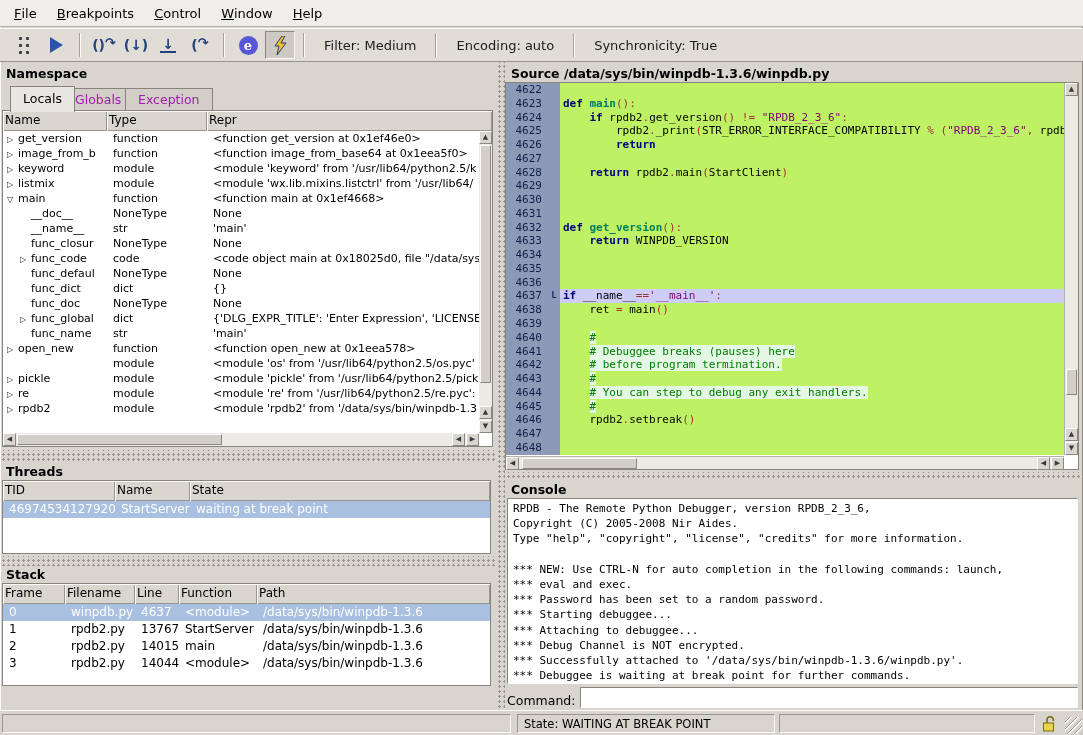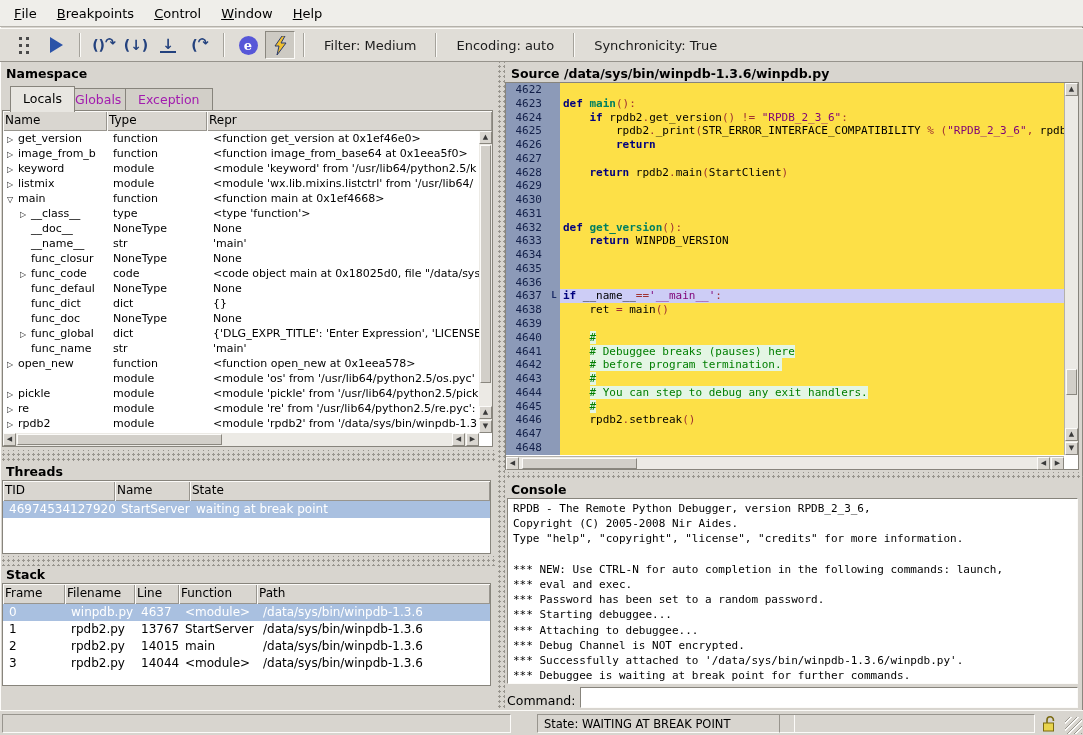--- a/index.html
+++ b/index.html
@@ -55,21 +55,21 @@
   .sbb { position:absolute; width:13px; height:13px; background:#d9d6d0;
     border:1px solid; border-color:#fcfbf9 #8a877f #8a877f #fcfbf9;
     font-size:7px; color:#3a3a3a; display:flex; align-items:center; justify-content:center; line-height:1; }
   .sbt { position:absolute; background:#d2cfc9; border:1px solid; border-color:#fcfbf9 #8a877f #8a877f #fcfbf9; }
   
   .tab { position:absolute; top:88px; height:23px; padding:3px 12px 0; font-size:12.5px;
     background:#d2cfc8; border:1px solid #87847c; border-bottom:none; color:#a21caf; }
   .tab.active { top:86px; height:26px; background:#e8e6e1; color:#000; z-index:3; padding-top:4px; }
   
   .srcwrap { position:absolute; left:505px; top:82px; width:574px; height:388px; border:1px solid #87847c; background:#fff; }
-  .srcview { position:absolute; left:0; top:0; right:14px; bottom:14px; overflow:hidden; background:#fde047; }
+  .srcview { position:absolute; left:0; top:0; right:14px; bottom:14px; overflow:hidden; background:#bef264; }
   .srcline { display:flex; height:13.77px; font-family:"DejaVu Sans Mono","Liberation Mono",monospace; font-size:11px; line-height:13.77px; }
   .lnum { width:42px; background:#8c9ab8; color:#121f48; text-align:right; padding-right:6px; flex-shrink:0; }
   .lmark { width:12px; background:#8c9ab8; color:#1a2a66; font-weight:bold; font-size:9px; text-align:center; flex-shrink:0; }
   .lcode { flex:1; white-space:pre; overflow:hidden; padding-left:3px; }
   .lcode.cur { background:#cdcdf6; }
   .kw { color:#00007f; font-weight:bold; }
   .dn { color:#007f60; font-weight:bold; }
   .st { color:#7f0077; }
   .op { color:#a03232; }
   .cm { color:#007e00; background:#e4f6e4; }
@@ -175,25 +175,20 @@
         </div>
         <div class="nsrow trow">
           <div class="tc" style="width: 104px; padding-left: 4px;"><span class="nsarrow">▷</span>listmix</div>
           <div class="tc" style="width: 100px;">module</div>
           <div class="tc" style="flex: 1 1 0%;">&lt;module 'wx.lib.mixins.listctrl' from '/usr/lib64/</div>
         </div>
         <div class="nsrow trow">
           <div class="tc" style="width: 104px; padding-left: 4px;"><span class="nsarrow">▽</span>main</div>
           <div class="tc" style="width: 100px;">function</div>
           <div class="tc" style="flex: 1 1 0%;">&lt;function main at 0x1ef4668&gt;</div>
-        </div>
-        <div class="nsrow trow">
-          <div class="tc" style="width: 104px; padding-left: 17px;"><span class="nsarrow">▷</span>__class__</div>
-          <div class="tc" style="width: 100px;">type</div>
-          <div class="tc" style="flex: 1 1 0%;">&lt;type 'function'&gt;</div>
         </div>
         <div class="nsrow trow">
           <div class="tc" style="width: 104px; padding-left: 17px;"><span class="nsarrow"></span>__doc__</div>
           <div class="tc" style="width: 100px;">NoneType</div>
           <div class="tc" style="flex: 1 1 0%;">None</div>
         </div>
         <div class="nsrow trow">
           <div class="tc" style="width: 104px; padding-left: 17px;"><span class="nsarrow"></span>__name__</div>
           <div class="tc" style="width: 100px;">str</div>
           <div class="tc" style="flex: 1 1 0%;">'main'</div>
@@ -507,21 +502,21 @@
       <div class="conline">*** Successfully attached to '/data/sys/bin/winpdb-1.3.6/winpdb.py'.</div>
       <div class="conline">*** Debuggee is waiting at break point for further commands.</div>
     </div>
   <div class="cmdrow">
     <span class="cmdlabel">Command:</span>
     <input class="cmdinput" type="text" value="" style="">
   </div>
 
   <div class="statusbar">
     <div class="stsec" style="left:2px; width:509px;"></div>
-    <div class="stsec" style="left:537px; width:258px;">
+    <div class="stsec" style="left:517px; width:258px;">
       <span>State: WAITING AT BREAK POINT</span>
     </div>
     <div class="stsec" style="left:779px; width:256px;"></div>
     <div class="lockwrap">
       <svg width="18" height="17" viewBox="0 0 18 17">
         <path d="M6,8 V5 a3.2,3.2 0 0 1 6.4,0 v1" fill="none" stroke="#7a6a10" stroke-width="1.6"></path>
         <rect x="2.5" y="8" width="10" height="8" fill="#e8d44d" stroke="#7a6a10" stroke-width="1"></rect>
       </svg>
     </div>
     <div class="grip"></div>

